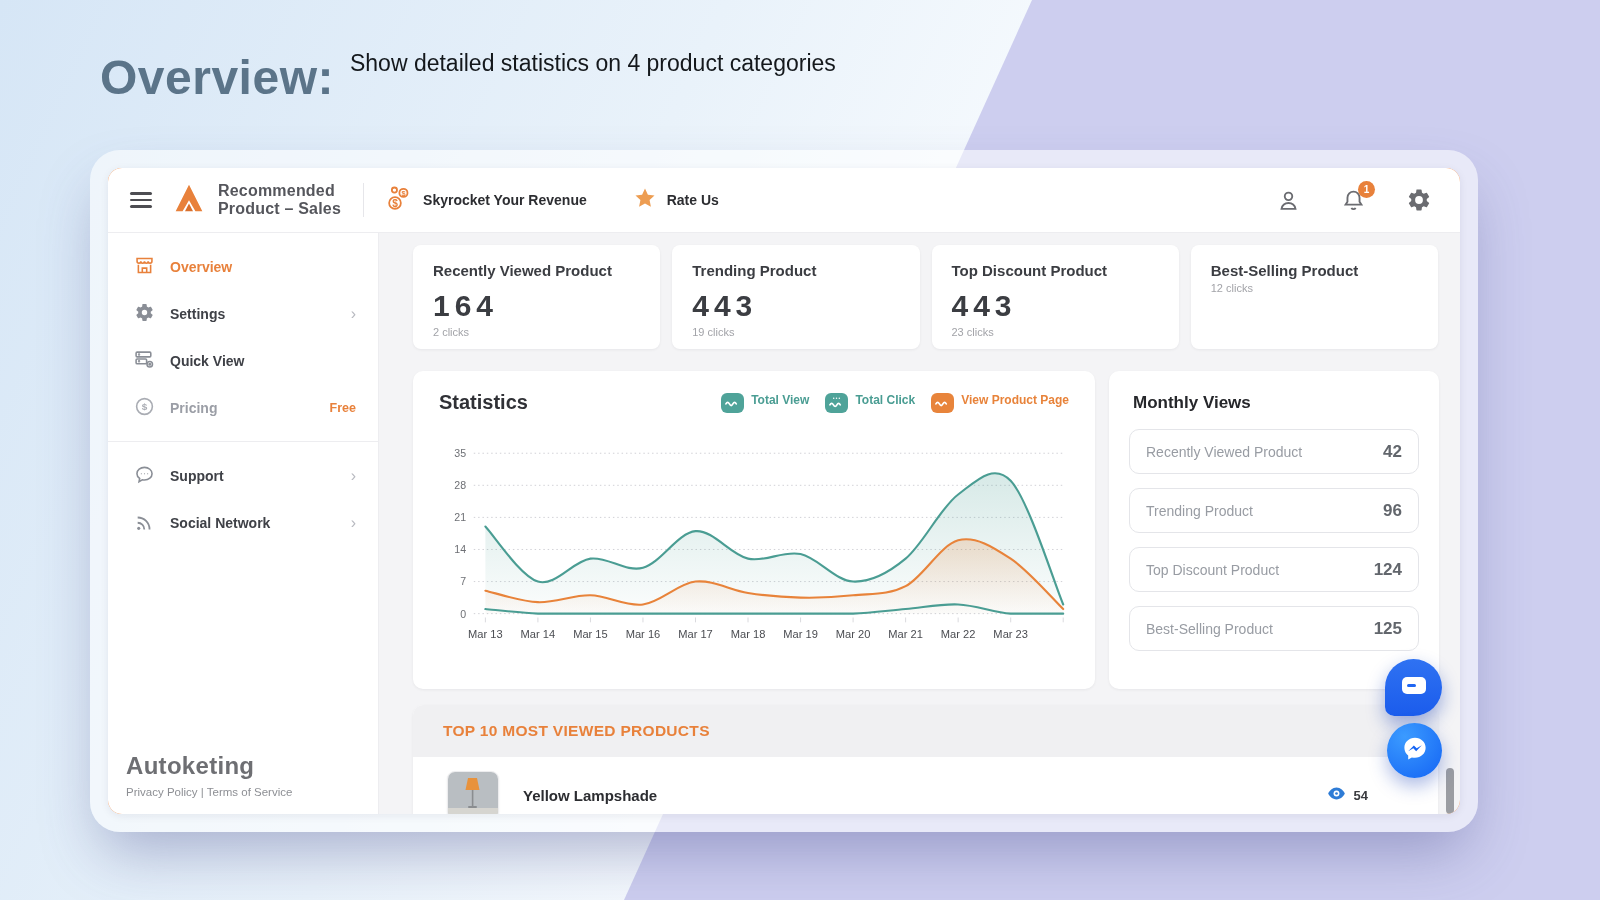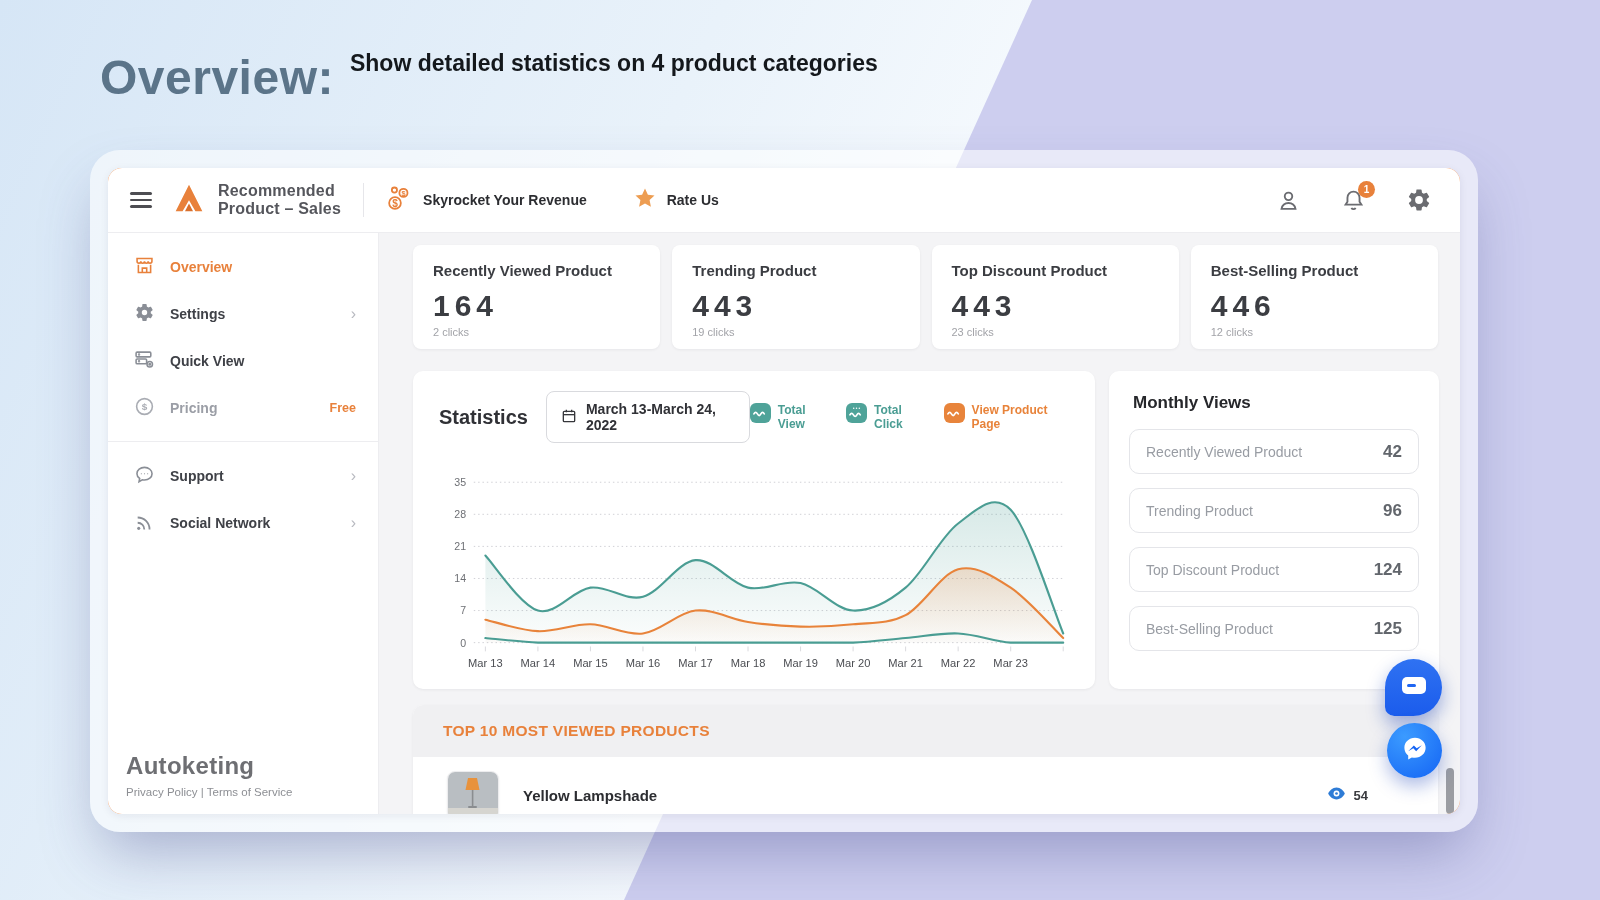--- a/index.html
+++ b/index.html
@@ -4,21 +4,21 @@
 <style>
   html,body{margin:0;padding:0}
   body{width:1600px;height:900px;position:relative;overflow:hidden;
        font-family:"Liberation Sans",sans-serif;background:#cdceef}
   .bg-light{position:absolute;inset:0;
        background:linear-gradient(115deg,#d6e6f6 0%,#e9f2fa 36%,#fbfdff 62%,#fff 100%);
        clip-path:polygon(0 0,64.5% 0,39% 100%,0 100%)}
   
   .banner{position:absolute;left:100px;top:50px;display:flex;align-items:flex-start;gap:16px}
   .banner h1{margin:0;font-size:48px;font-weight:700;color:#5b7489;letter-spacing:.5px}
-  .banner .sub{font-size:23px;color:#14181c;font-weight:700}
+  .banner .sub{font-size:23px;color:#14181c;font-weight:400}
   
   .wrapper{position:absolute;left:90px;top:150px;width:1388px;height:682px;border-radius:30px;
        background:rgba(255,255,255,.55);box-shadow:0 30px 60px -12px rgba(70,75,140,.4)}
   .dashboard{position:absolute;left:18px;top:18px;width:1352px;height:646px;background:#f97316;
        border-radius:14px;overflow:hidden;display:flex;flex-direction:column;box-shadow:0 2px 8px rgba(20,20,60,.08)}
   
   .app-header{height:64px;flex:0 0 auto;background:#fff;border-bottom:1px solid #ededf0;
        display:flex;align-items:center;padding:0 28px 0 22px;position:relative;z-index:2}
   .hb{width:22px;display:flex;flex-direction:column;gap:4px;cursor:pointer}
   .hb i{height:2.5px;background:#4d4d52;border-radius:2px}
@@ -248,40 +248,28 @@
           <div class="stat-value">443</div>
           <div class="stat-sub">19 clicks</div>
         </div>
         <div class="stat-card">
           <div class="stat-title">Top Discount Product</div>
           <div class="stat-value">443</div>
           <div class="stat-sub">23 clicks</div>
         </div>
         <div class="stat-card">
           <div class="stat-title">Best-Selling Product</div>
-          <div class="stat-value">446</div>
           <div class="stat-sub">12 clicks</div>
         </div>
       </div>
 
       <div class="main-row">
         <div class="stats-card">
           <div class="stats-head">
             <span class="stats-title">Statistics</span>
-            <span class="date-btn">
-              <span>
-                <svg width="16" height="16" viewBox="0 0 24 24" fill="none" stroke="#36373b" stroke-width="2">
-                  <rect x="3.5" y="5" width="17" height="15.5" rx="1.5"></rect>
-                      <line x1="3.5" y1="10" x2="20.5" y2="10"></line>
-                  <line x1="8" y1="2.8" x2="8" y2="6.5"></line>
-                      <line x1="16" y1="2.8" x2="16" y2="6.5"></line>
-                </svg>
-              </span>
-              <span>March 13-March 24, 2022</span>
-            </span>
             <span class="legend">
               <span class="legend-item teal">
                 <span class="lg-ic teal">
                   <svg width="15" height="10" viewBox="0 0 16 10">
                         <path d="M1 6q1.8-3.4 3.7 0t3.7 0 3.6 0" fill="none" stroke="#fff" stroke-width="1.8" stroke-linecap="round"></path>
                       </svg>
                 </span>
                 <span>Total View</span>
               </span>
               <span class="legend-item teal">

